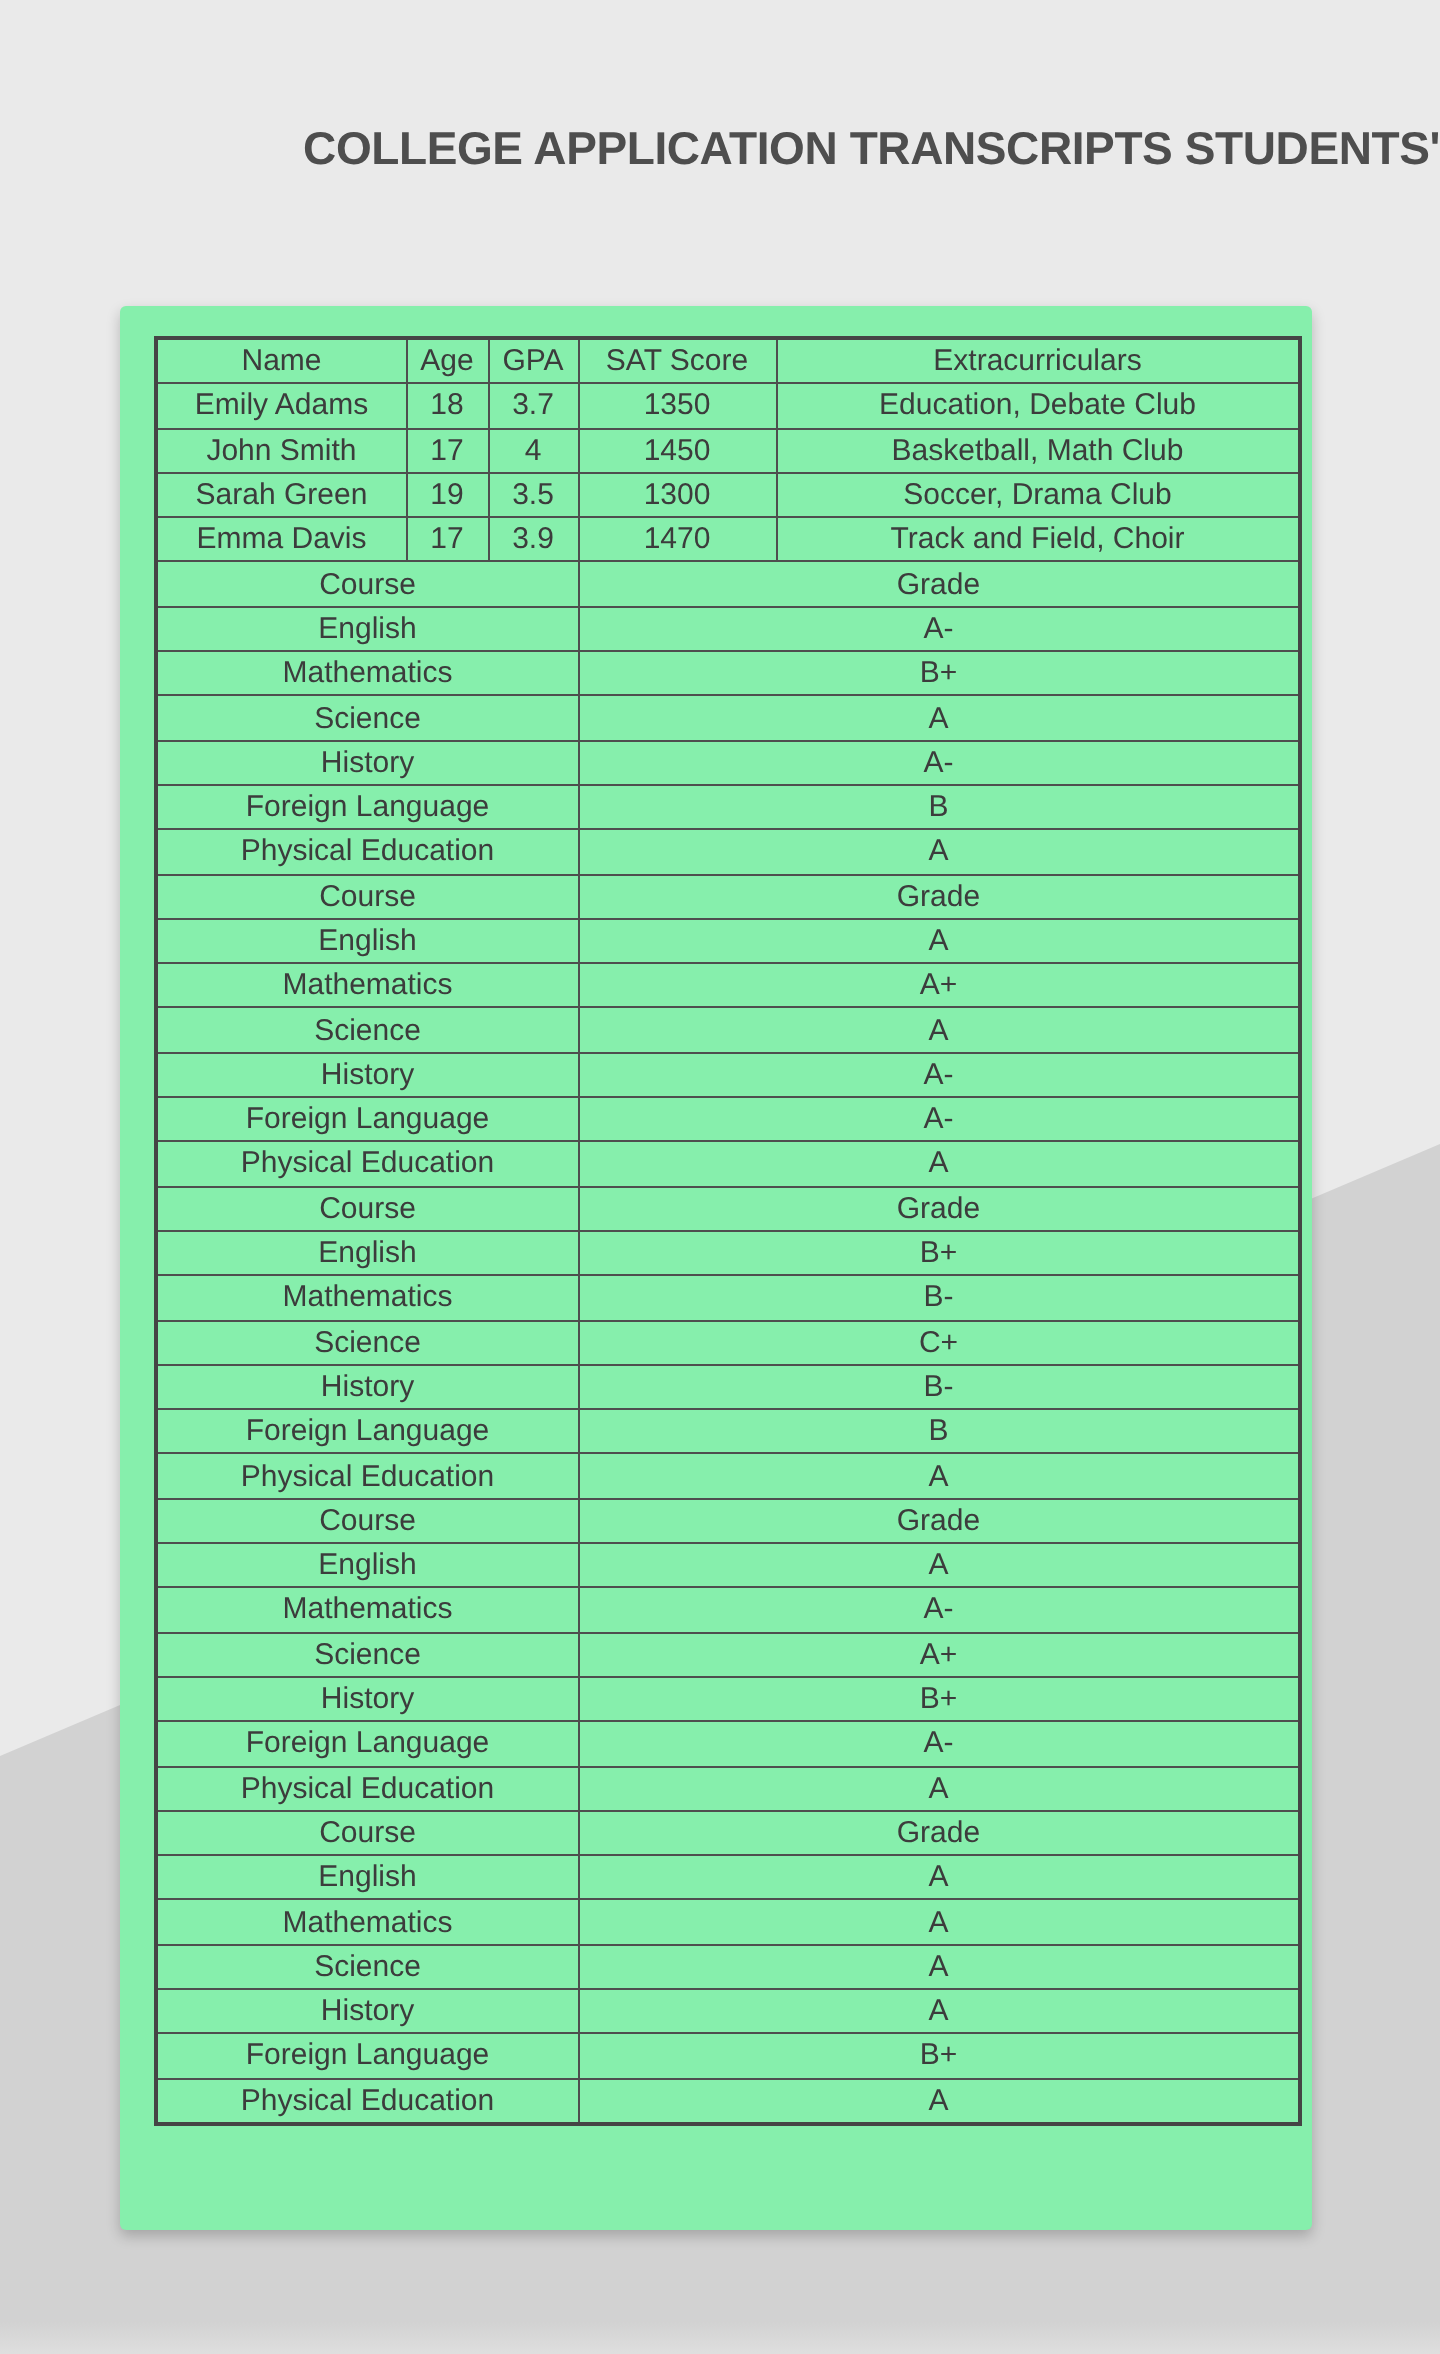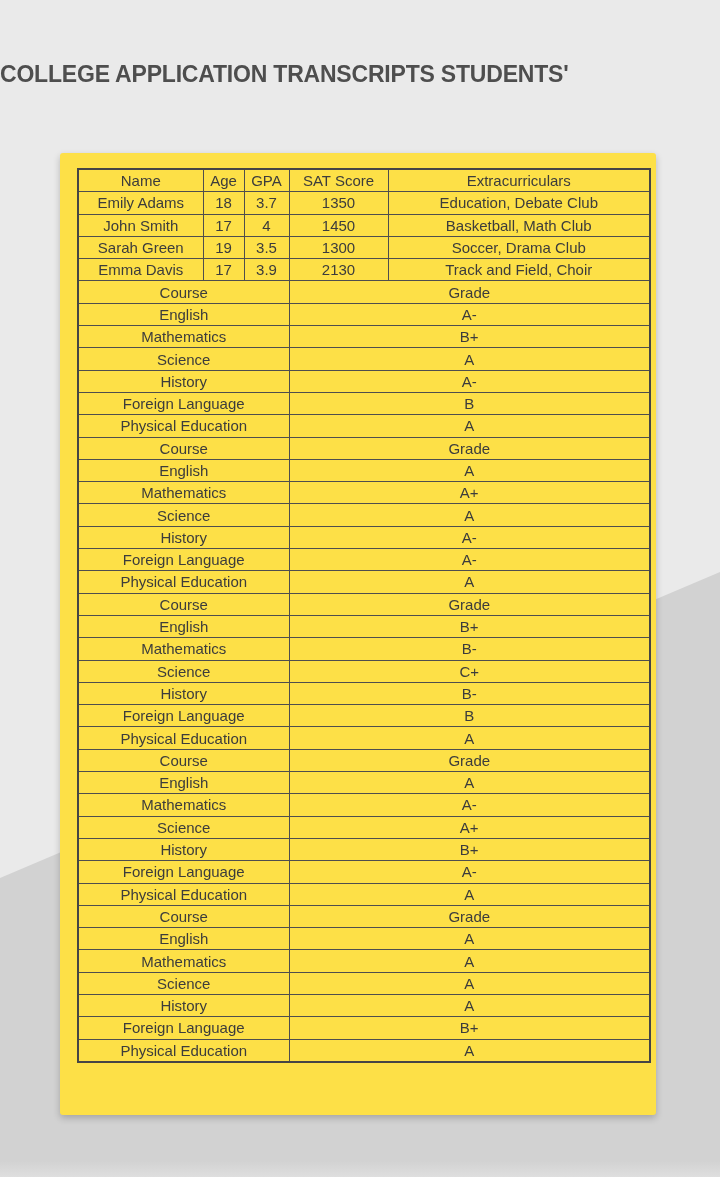--- a/index.html
+++ b/index.html
@@ -13,31 +13,31 @@
     position: absolute; left: 0; top: 0; width: 720px; height: 1177px;
     background: #d2d2d2;
     clip-path: polygon(0 878px, 720px 572px, 720px 1177px, 0 1177px);
   }
   .bg-bottom-strip {
     position: absolute; left: 0; bottom: 0; width: 720px; height: 16px;
     background: linear-gradient(to bottom, rgba(224,224,224,0), rgba(224,224,224,0.9));
   }
   .title {
     position: absolute; top: 57px; left: 0; width: 720px;
-    text-align: left;
+    text-align: right;
     color: #4e4e4e;
     font-size: 23px; font-weight: bold;
     letter-spacing: -0.2px;
     line-height: 35px;
   }
   .card {
     position: absolute; left: 60px; top: 153px;
     width: 596px; height: 962px;
     box-sizing: border-box;
-    background: #fde047;
+    background: #86efac;
     border-radius: 3px;
     box-shadow: 0 3px 7px rgba(0,0,0,0.22);
     padding: 15px 0 0 17px;
   }
   table.grid {
     border-collapse: collapse;
     table-layout: fixed;
     width: 572px;
     border: 2px solid #454545;
   }
@@ -104,21 +104,21 @@
           <td>Sarah Green</td>
           <td>19</td>
           <td>3.5</td>
           <td>1300</td>
           <td>Soccer, Drama Club</td>
         </tr>
         <tr>
           <td>Emma Davis</td>
           <td>17</td>
           <td>3.9</td>
-          <td>2130</td>
+          <td>1470</td>
           <td>Track and Field, Choir</td>
         </tr>
         <tr>
           <td colspan="3">Course</td>
           <td colspan="2">Grade</td>
         </tr>
         <tr>
           <td colspan="3">English</td>
           <td colspan="2">A-</td>
         </tr>

